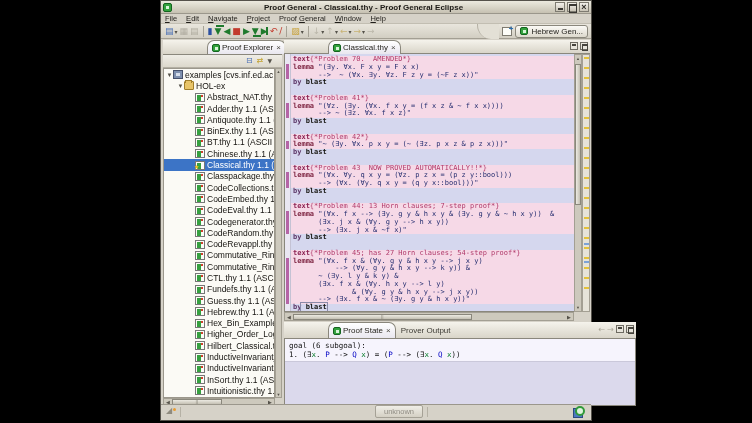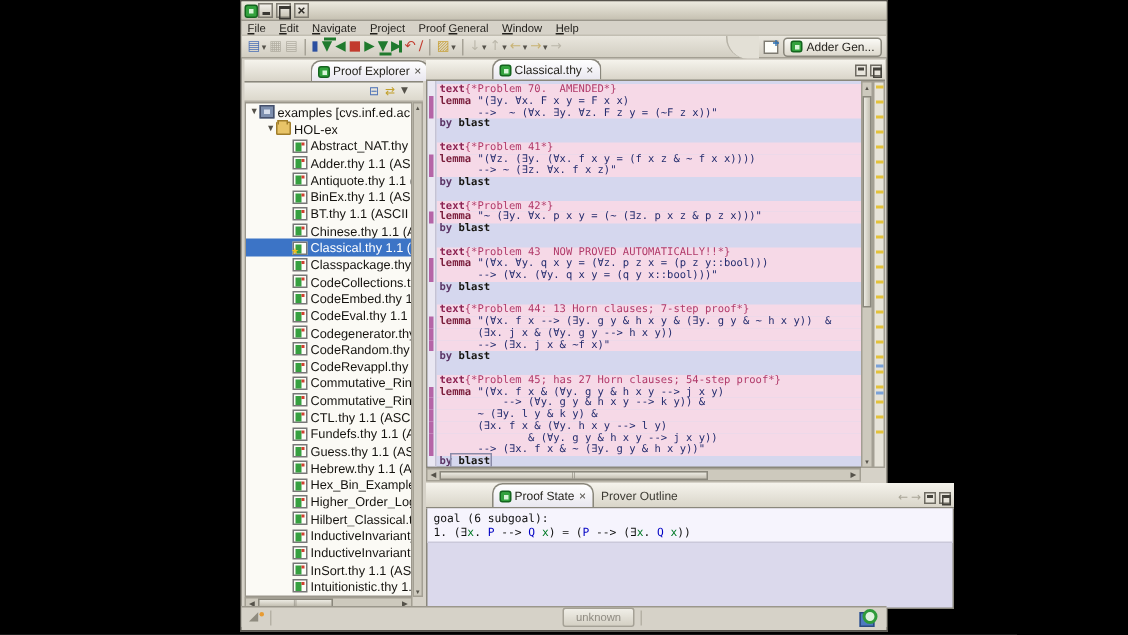--- a/index.html
+++ b/index.html
@@ -55,21 +55,21 @@
   #persp-btn { display:flex; align-items:center; gap:3px; padding:1px 4px; margin-right:3px;
                background:linear-gradient(#fbfaf6,#ddd9cd); border:1px solid #8a877c; border-radius:3px;
                font-size:8px; color:#25231e; }
 
   
   .panel { position:absolute; background:#d6d2c8; }
   #left-panel   { left:2px;   top:39px; width:119px; height:366px; }
   #editor-panel { left:123px; top:39px; width:306px; height:281px; }
   #console-panel{ left:123px; top:321px; width:352px; height:84px; }
 
-  .tabrow { height:15px; display:flex; align-items:flex-end; border-bottom:1px solid #8a877c;
+  .tabrow { height:15px; display:flex; border-bottom:1px solid #8a877c;
             background:linear-gradient(#f5f3ec,#d9d5c9); position:relative;padding-left:44px; }
   .tab { display:flex; align-items:center; gap:2px; height:14px; padding:0 4px;
          font-size:8px; color:#27251f; border:1px solid #8a877c; border-bottom:none;
          border-radius:7px 7px 0 0; white-space:nowrap; }
   .tab.active { background:linear-gradient(#ffffff,#e9e7ef); font-weight:normal; }
   .tab.inactive { background:transparent; border-color:transparent; color:#3c3a33; }
   .tab .pg-ico { width:8px; height:8px; }
   .tab .close { font-size:8px; color:#4c4a43; margin-left:1px; }
   .tabrow-right { margin-left:auto; display:flex; align-items:center; gap:2px; padding:0 2px 2px 0; }
   .mm { width:8px; height:8px; border:1px solid #6e6b62; background:#e8e5dc; position:relative; }
@@ -155,20 +155,21 @@
                      border:2px solid #2f9a3a; border-radius:50%; background:#dff2df; }
 </style>
 </head>
 <body>
 
 <div id="screen">
  <div id="window">
 
   <div id="titlebar">
     <span class="pg-ico"></span>
+    <span id="title-text">Proof General - Classical.thy - Proof General Eclipse</span>
     <span class="tb-btns">
       <span class="tb-btn min"></span>
       <span class="tb-btn max"></span>
       <span class="tb-btn close"></span>
     </span>
   </div>
 
   <div id="menubar">
         <span class="menu-item"><u>F</u>ile</span>
         <span class="menu-item"><u>E</u>dit</span>
@@ -246,21 +247,21 @@
           </span>
           <span class="ti">
             <span class="g" style="color: rgb(176, 172, 158); opacity: 0.75;">→</span>
           </span>
         </div>
     <div id="toolbar-right">
       <div id="persp-curve"></div>
       <span class="persp-open-ico"></span>
       <span id="persp-btn">
         <span class="pg-ico" style="width:8px;height:8px;"></span>
-        <span>Adder Gen...</span>
+        <span>Hebrew Gen...</span>
       </span>
     </div>
   </div>
 
   <div id="left-panel" class="panel">
     <div class="tabrow">
       <span class="tab active">
         <span class="pg-ico"></span>
         <span>Proof Explorer</span>
         <span class="close">×</span>
@@ -544,21 +545,21 @@
   </div>
 
   <div id="console-panel" class="panel">
     <div class="tabrow" style="height:17px;">
       <span class="tab active" style="height:16px;">
         <span class="pg-ico"></span>
         <span>Proof State</span>
         <span class="close">×</span>
       </span>
       <span class="tab inactive" style="height:16px;">
-        <span>Prover Outline</span>
+        <span>Prover Output</span>
       </span>
       <span class="tabrow-right">
         <span class="nav-arrow">←</span>
         <span class="nav-arrow">→</span>
         <span class="mm min"></span>
         <span class="mm max"></span>
       </span>
     </div>
     <div id="console-body">
       <div id="ps-text">

